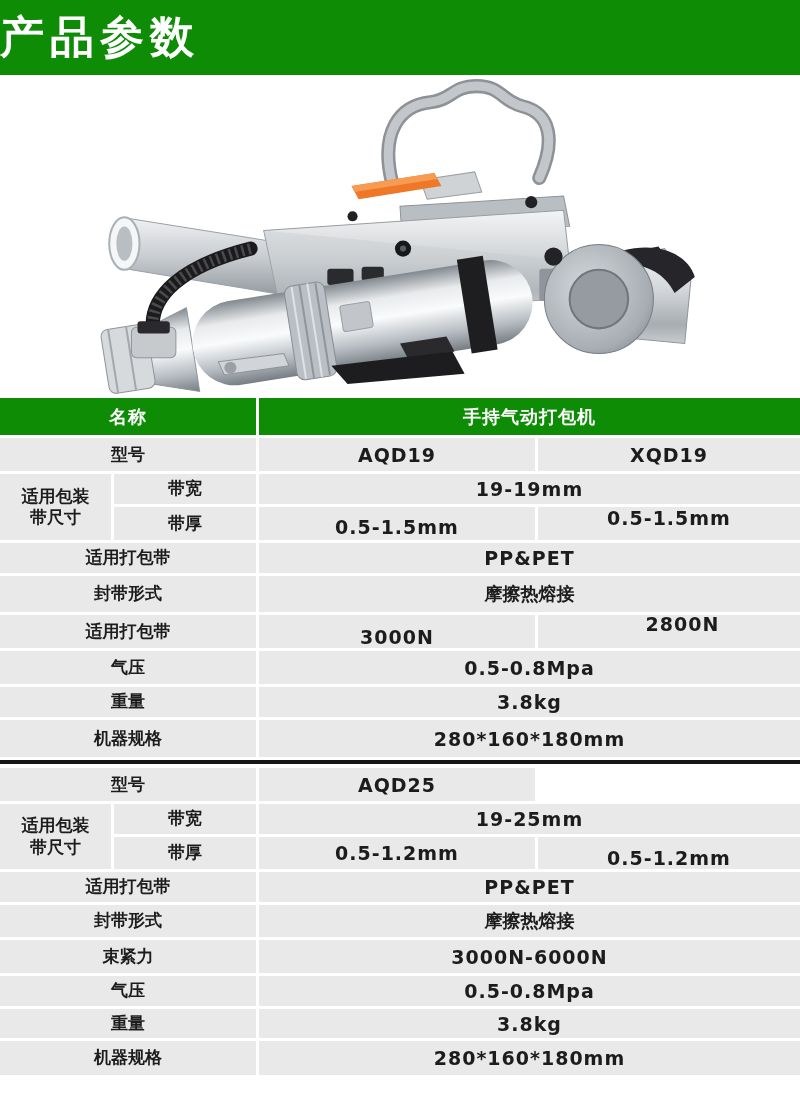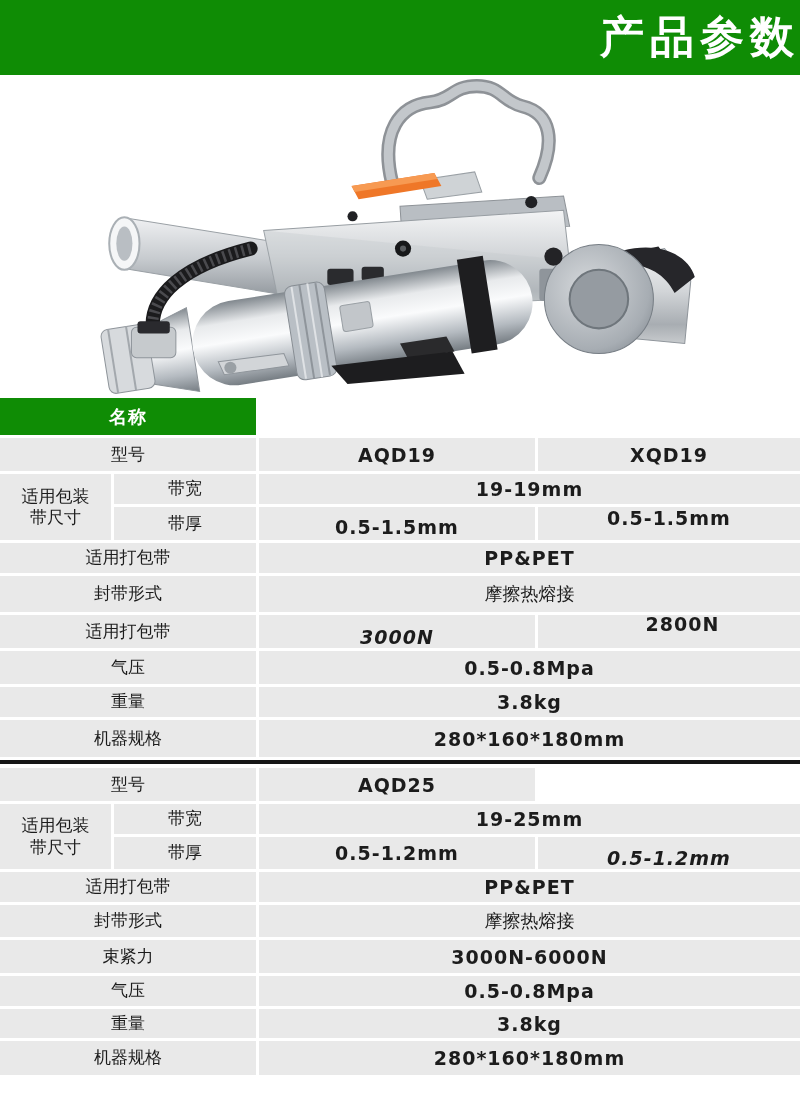--- a/index.html
+++ b/index.html
@@ -1,37 +1,37 @@
 <!DOCTYPE html>
 <html><head>
 <meta charset="utf-8">
 <style>
   * { margin:0; padding:0; box-sizing:border-box; }
   html,body { width:800px; background:#ffffff; font-family:"Liberation Sans","DejaVu Sans",sans-serif; }
   .page { width:800px; height:1100px; background:#ffffff; overflow:hidden; position:relative; }
 
   
-  .banner { width:800px; height:75px; background:#0f8c05; display:flex; align-items:center; justify-content:flex-end; }
+  .banner { width:800px; height:75px; background:#0f8c05; display:flex; align-items:center; justify-content:flex-start; }
   .banner-title { color:#ffffff; font-size:44px; font-weight:bold; letter-spacing:6px; }
 
   
   .photo-wrap { width:800px; height:323px; display:flex; align-items:center; justify-content:center; background:#ffffff; }
 
   
   .spec-table { display:grid; grid-template-columns:111px 142px 276px 262px; gap:3px; background:#ffffff; width:800px; }
   .t1 { grid-template-rows:37px 33px 30px 33px 30px 36px 33px 33px 30px 37px; margin-top:0; }
   .t2 { grid-template-rows:33px 30px 32px 30px 32px 33px 30px 29px 34px; }
   .cell { background:#e9e9e9; display:flex; flex-direction:column; align-items:center; justify-content:center; text-align:center; color:#1c1c1c; }
   .cell.green { background:#0f8c05; color:#ffffff; }
-  .lbl  { font-size:17px; font-weight:normal; line-height:1.25; }
+  .lbl  { font-size:17px; font-weight:bold; line-height:1.25; }
   .hdr  { font-size:18px; font-weight:bold; letter-spacing:1px; }
   .val  { font-size:19px; font-weight:bold; letter-spacing:1px; font-family:"DejaVu Sans","Liberation Sans",sans-serif; }
   .v-dn2 { transform:translateY(3px); }
   .v-up6 { transform:translateY(-6px); }
-  .v-dn4 { transform:translateY(5px);font-style:italic; }
+  .v-dn4 { transform:translateY(5px); }
   .v-up8 { transform:translateY(-8px);margin-left:27px; }
   .divider-dark { width:800px; height:4px; background:#161616; margin:3px 0 4px 0; }
 </style>
 </head>
 <body>
 
 <div class="page">
 
   <div class="banner">
     <span class="banner-title">产品参数</span>
@@ -147,20 +147,23 @@
         <path d="M300,262 L346,255 L354,270 L308,277 Z" fill="#2a2a2c"></path>
         <path d="M232,284 L352,270 L364,292 L248,302 Z" fill="#1d1d1f"></path>
       </g>
     </svg>
   </div>
 
   <div class="spec-table t1">
     <div class="cell green" style="grid-row:1;grid-column:1/3">
         <span class="hdr">名称</span>
       </div>
+    <div class="cell green" style="grid-row:1;grid-column:3/5">
+        <span class="hdr">手持气动打包机</span>
+      </div>
 
     <div class="cell" style="grid-row:2;grid-column:1/3">
         <span class="lbl">型号</span>
       </div>
     <div class="cell" style="grid-row:2;grid-column:3">
         <span class="val">AQD19</span>
       </div>
     <div class="cell" style="grid-row:2;grid-column:4">
         <span class="val">XQD19</span>
       </div>

